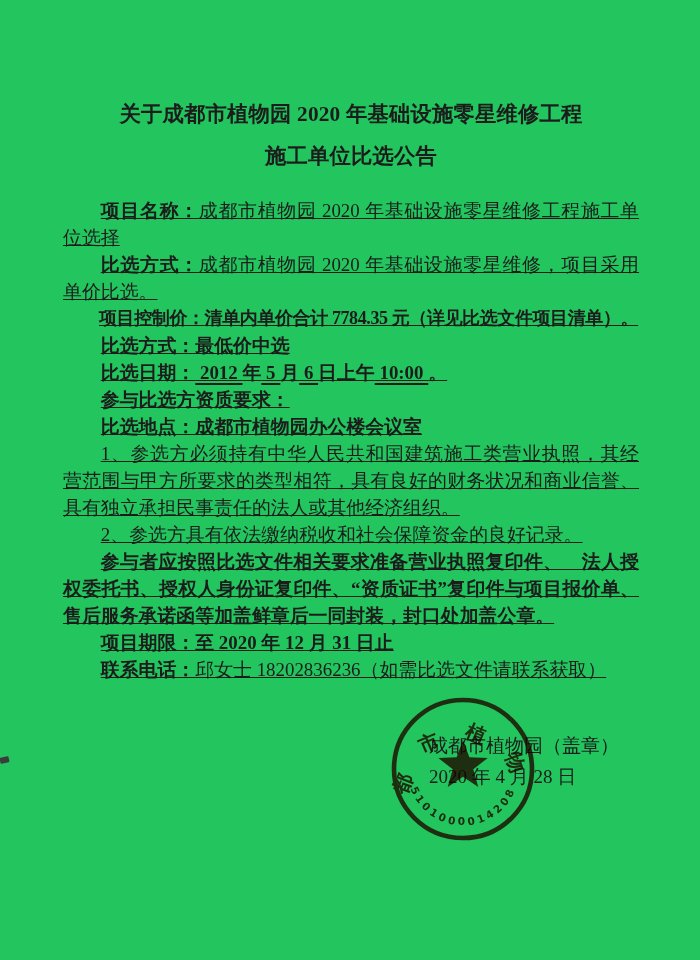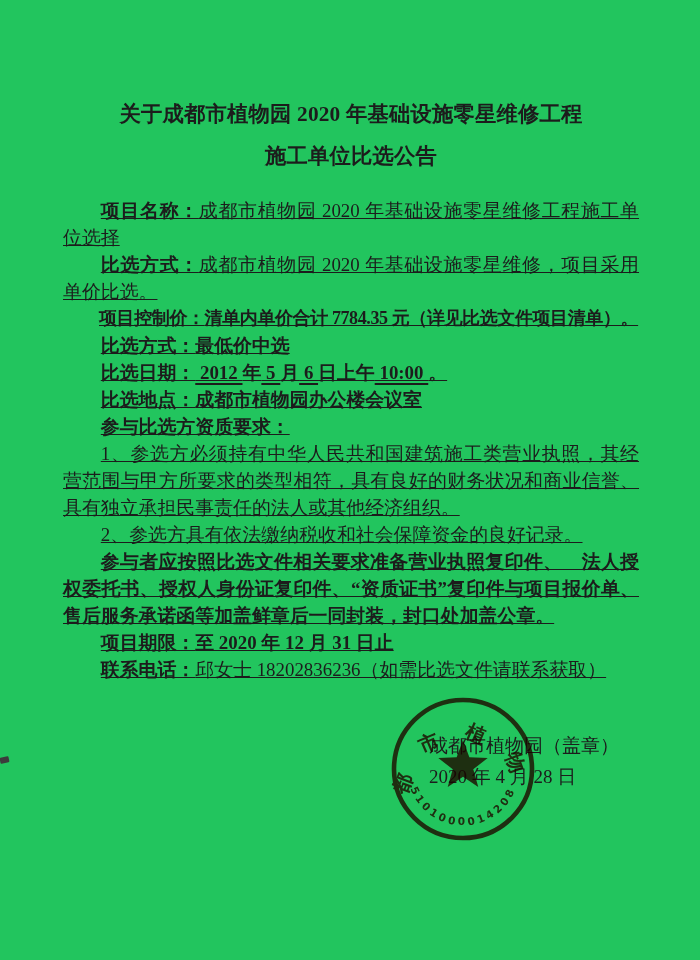--- a/index.html
+++ b/index.html
@@ -54,23 +54,23 @@
       <p class="p"><span class="bold">项目名称：</span><span>成都市植物园 2020 年基础设施零星维修工程施工单位选择</span></p>
 
       <p class="p"><span class="bold">比选方式：</span><span>成都市植物园 2020 年基础设施零星维修，项目采用单价比选。</span></p>
 
       <p class="p bold tight"><span>项目控制价：</span><span>清单内单价合计 7784.35 元（详见比选文件项目清单）。</span></p>
 
       <p class="p bold"><span>比选方式：</span><span>最低价中选</span></p>
 
       <p class="p bold nowrap"><span>比选日期：</span><span class="u"> 2012 </span><span>年</span><span class="u"> 5 </span><span>月</span><span class="u"> 6 </span><span>日上午</span><span class="u"> 10:00 </span><span>。</span></p>
 
+      <p class="p bold">参与比选方资质要求：</p>
+
       <p class="p bold"><span>比选地点：</span><span>成都市植物园办公楼会议室</span></p>
-
-      <p class="p bold">参与比选方资质要求：</p>
 
       <p class="p">1、参选方必须持有中华人民共和国建筑施工类营业执照，其经营范围与甲方所要求的类型相符，具有良好的财务状况和商业信誉、具有独立承担民事责任的法人或其他经济组织。</p>
       <p class="p">2、参选方具有依法缴纳税收和社会保障资金的良好记录。</p>
 
       <p class="p bold">参与者应按照比选文件相关要求准备营业执照复印件、　法人授权委托书、授权人身份证复印件、“资质证书”复印件与项目报价单、售后服务承诺函等加盖鲜章后一同封装，封口处加盖公章。</p>
 
       <p class="p bold"><span>项目期限：</span><span>至 2020 年 12 月 31 日止</span></p>
 
       <p class="p"><span class="bold">联系电话：</span><span>邱女士 18202836236（如需比选文件请联系获取）</span></p>
 

